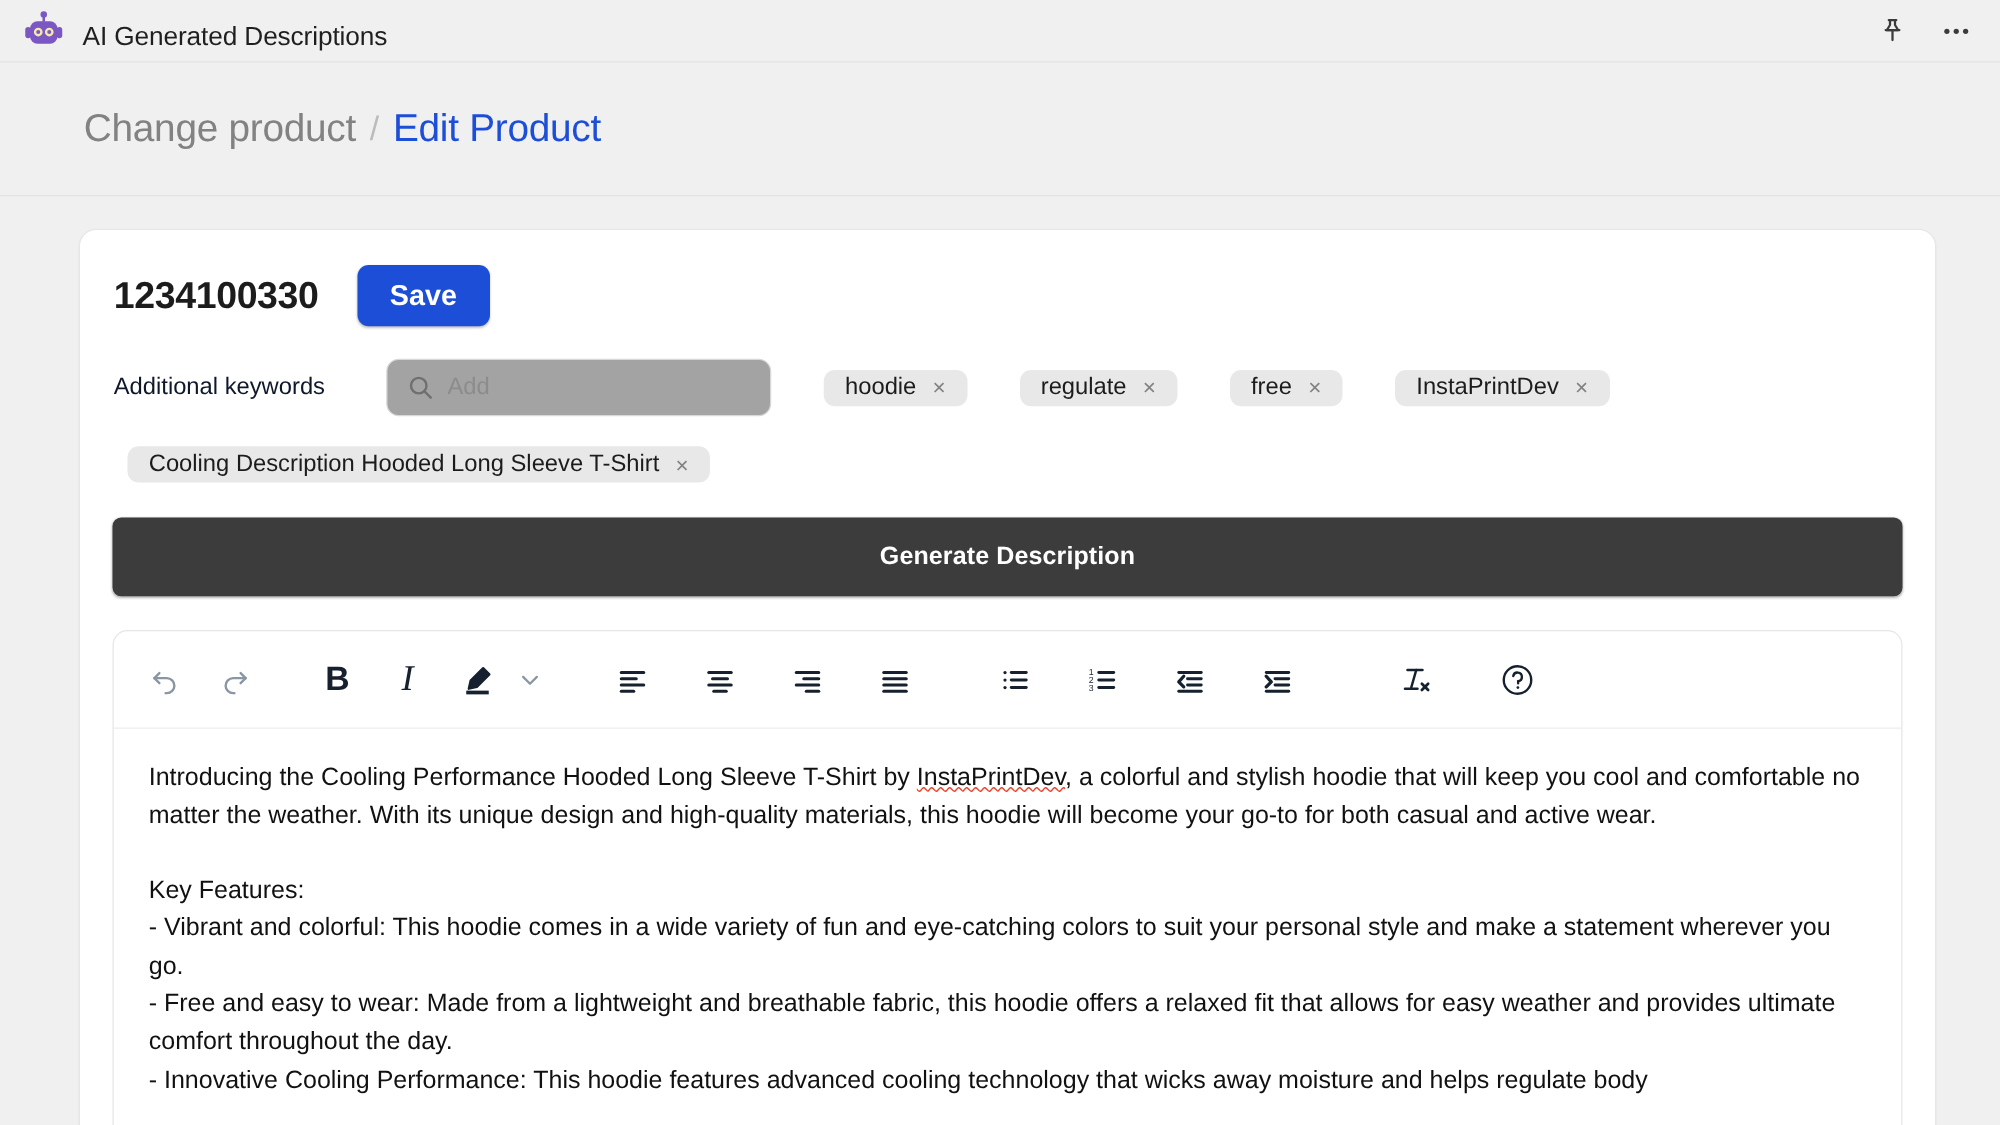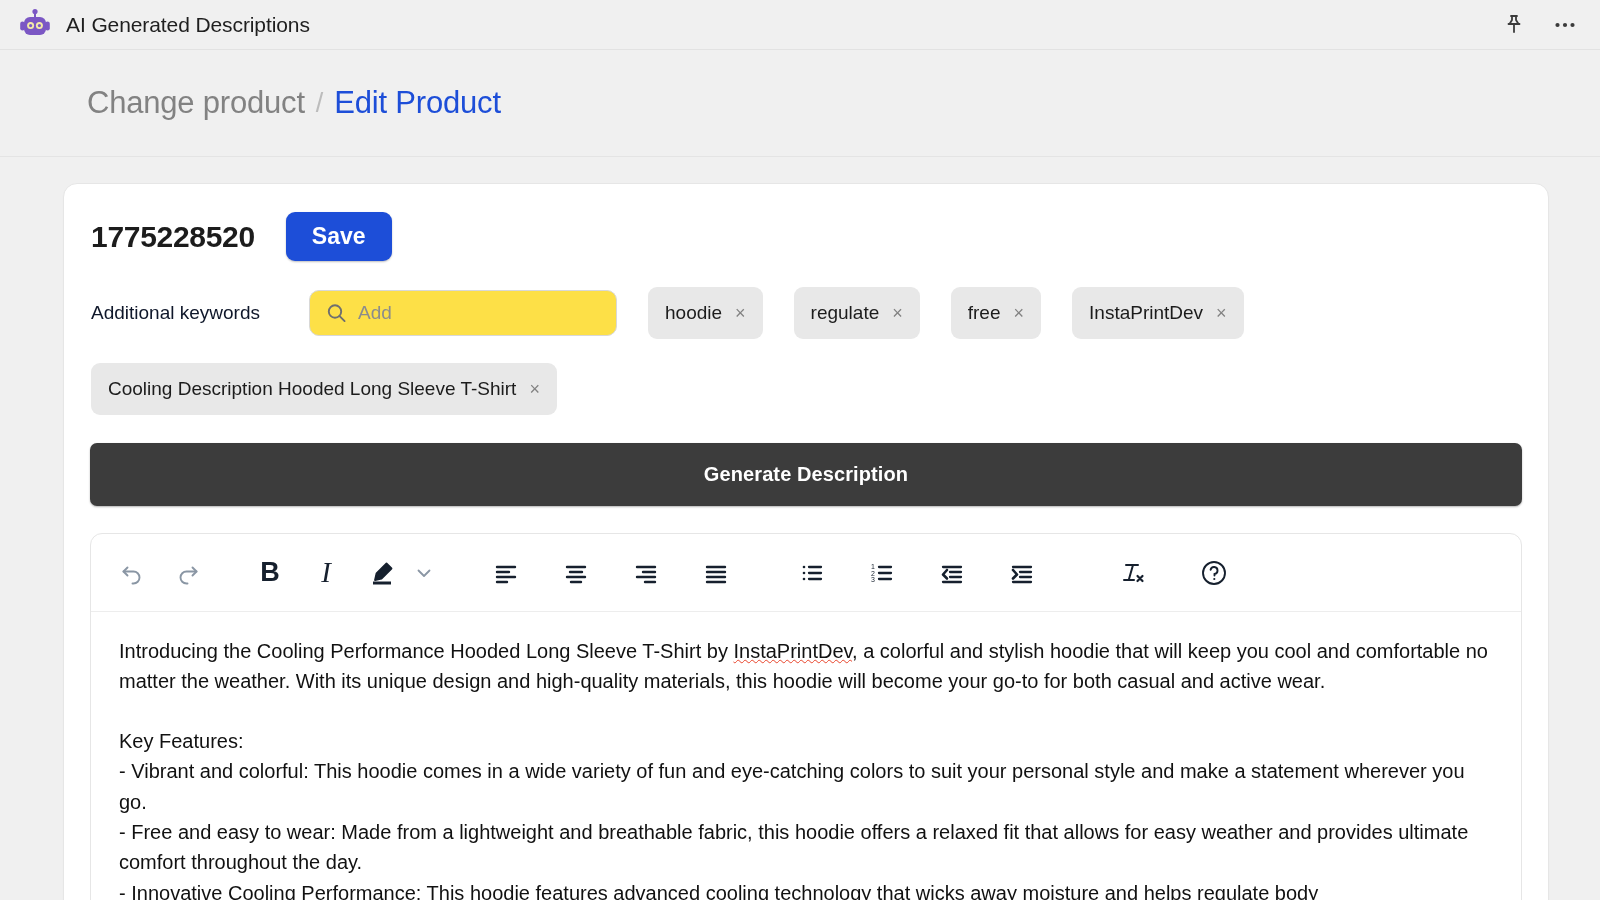--- a/index.html
+++ b/index.html
@@ -13,21 +13,21 @@
   
   .app-header {
     height: 50px;
     background: #f0f0f0;
     border-bottom: 1px solid #e2e2e2;
     display: flex;
     align-items: center;
     padding: 0 22px 0 18px;
     position: relative;
   }
-  .brand { display: flex; align-items: center; gap: 14px; }
+  .brand { display: flex; align-items: flex-end; gap: 14px; }
   .robot-logo { width: 34px; height: 34px; display: block; }
   .app-title {
     font-size: 21px;
     color: #1f1f1f;
     letter-spacing: -0.1px;
   }
   .header-actions {
     margin-left: auto;
     display: flex;
     align-items: center;
@@ -35,21 +35,21 @@
   }
   .hdr-icon { color: #3b3b3b; display: flex; align-items: center; cursor: pointer; }
 
   
   .breadcrumb-bar {
     height: 107px;
     background: #f0f0f0;
     border-bottom: 1px solid #e4e4e4;
     display: flex;
     align-items: center;
-    padding-left: 87px;
+    padding-left: 67px;
   }
   .crumb-muted {
     font-size: 31px;
     color: #828282;
     font-weight: 400;
     letter-spacing: -0.2px;
     cursor: pointer;
   }
   .crumb-sep {
     font-size: 27px;
@@ -113,48 +113,49 @@
     position: relative;
     width: 308px;
     flex: 0 0 auto;
     margin-right: 31px;
   }
   .kw-input {
     width: 100%;
     height: 46px;
     border: 1px solid #d8d8d8;
     border-radius: 10px;
-    background: #fde047;
+    background: #a3a3a3;
     padding: 0 14px 0 48px;
     font-size: 19px;
     font-family: inherit;
     color: #1c1c1c;
     outline: none;
   }
   .kw-input::placeholder { color: #8c8c8c; }
   .search-icon {
     position: absolute;
     left: 17px; top: 50%;
     transform: translateY(-50%);
     color: #6f6f6f;
     display: flex;
   }
 
   .chips { display: flex; align-items: center; gap: 31px; }
   .chip {
     background: #e8e8e8;
     border-radius: 9px;
-    height: 52px;
+    height: 29px;
     display: inline-flex;
     align-items: center;
     gap: 13px;
     padding: 10px 17px;
     font-size: 19px;
     color: #1c1c1c;
     white-space: nowrap;
+    margin-left: 11px;
   }
   .chip-x {
     color: #828282;
     font-size: 18px;
     line-height: 1;
     cursor: pointer;
     font-family: "Liberation Sans", sans-serif;
   }
   .chips-row2 {
     display: flex;
@@ -273,21 +274,21 @@
 <div class="breadcrumb-bar">
   <span class="crumb-muted">Change product</span>
   <span class="crumb-sep">/</span>
   <span class="crumb-current">Edit Product</span>
 </div>
 
 <div class="page">
   <div class="card">
 
     <div class="id-row">
-      <span class="product-id">1775228520</span>
+      <span class="product-id">1234100330</span>
       <button class="save-btn">Save</button>
     </div>
 
     <div class="kw-row">
       <span class="kw-label">Additional keywords</span>
       <div class="kw-input-wrap">
         <span class="search-icon">
           <svg width="21" height="21" viewBox="0 0 21 21" fill="none" stroke="#6f6f6f" stroke-width="1.9" stroke-linecap="round">
             <circle cx="9" cy="9" r="6.2"></circle>
               <path d="M13.6 13.6l5 5"></path>

